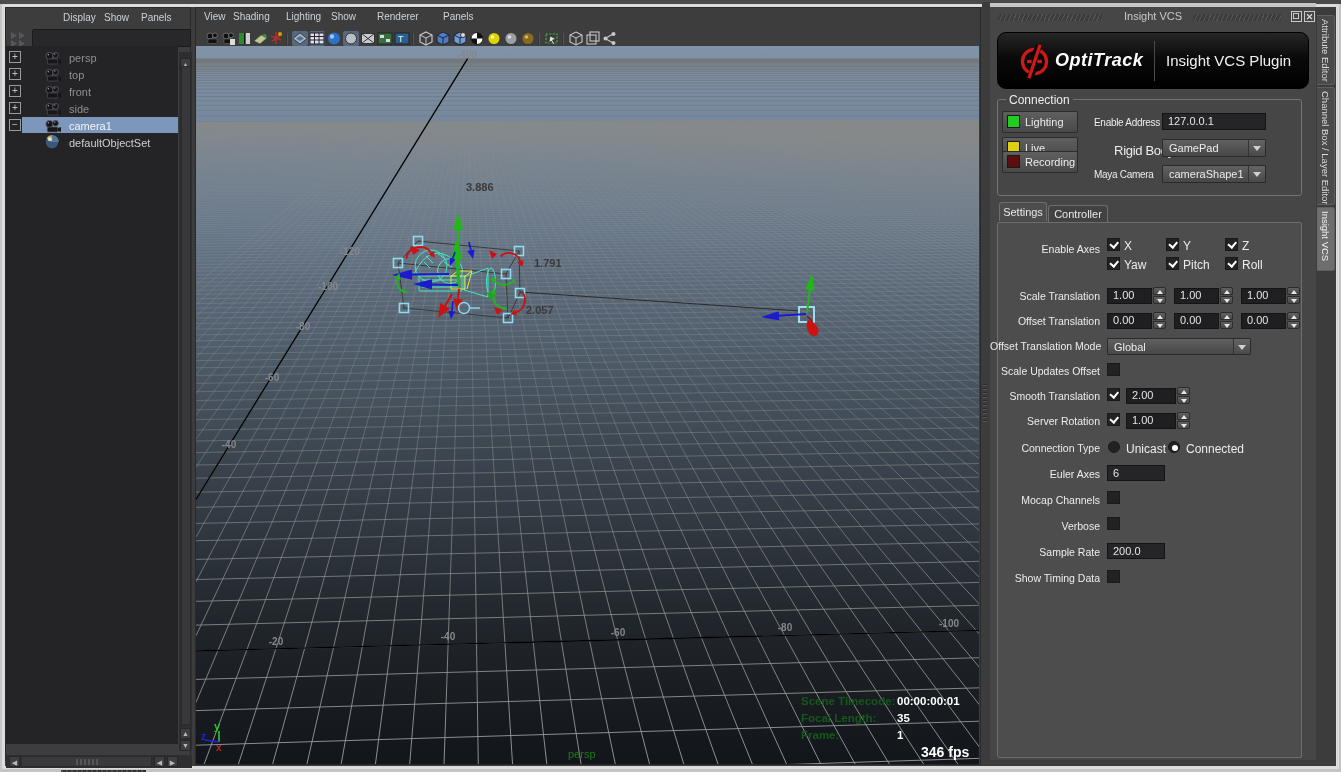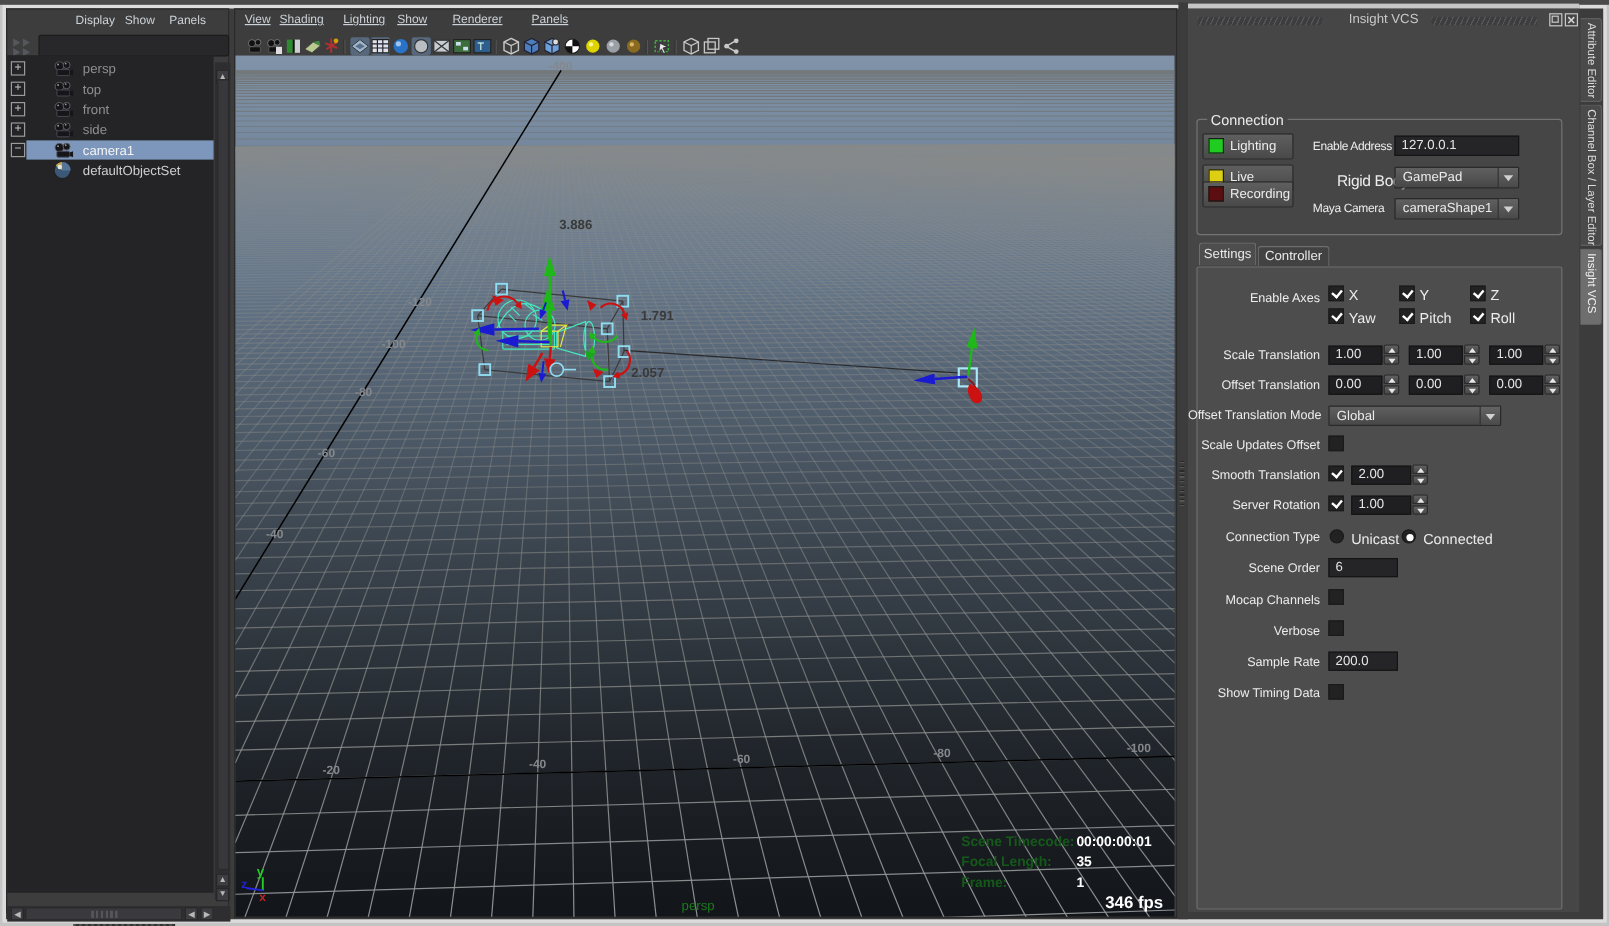--- a/index.html
+++ b/index.html
@@ -23,21 +23,21 @@
 .plusbox { position:absolute; left:3px; top:1px; width:12px; height:12px; border:1px solid #9a9a9a;
   background:#242427; color:#c0c0c0; font-size:10px; line-height:9px; text-align:center; }
 .hscroll { position:absolute; left:0px; top:747px; width:186px; height:13px; background:#2e2e31; }
 .vscroll { position:absolute; left:173px; top:44px; width:13px; height:698px; background:#2e2e31; }
 .sbtn { position:absolute; background:#3e3e42; border:1px solid #27272a; color:#b8b8b8;
   font-size:7px; text-align:center; line-height:10px; }
 
 .vp { position:absolute; left:195px; top:7px; width:786px; height:758px;
   background:#3d3d3d; border:1px solid #2a2a2a; }
 .vp-menu { position:absolute; left:0; top:0; width:100%; height:21px; color:#ccd2d8; font-size:10px; }
-.vp-menu span { position:absolute; top:3px;text-decoration:underline; }
+.vp-menu span { position:absolute; top:3px; }
 .vp-icons { position:absolute; left:0; top:21px; width:100%; height:22px; }
 .vp-view { position:absolute; left:0px; top:38px; width:783px; height:719px; overflow:hidden; }
 .icon { position:absolute; top:2px; width:15px; height:15px; border-radius:2px; }
 
 .rightgap { position:absolute; left:982px; top:2px; width:8px; height:764px; background:#3c3c3c; }
 .ipanel { position:absolute; left:990px; top:2px; width:326px; height:758px; background:#464646; }
 .ititle { position:absolute; left:0; top:8px; width:326px; height:14px; color:#c8c8c8;
   font-size:11px; text-align:center; }
 .hatch { position:absolute; top:12px; height:7px;
   background:repeating-linear-gradient(115deg,#56565a 0 1px,#3d3d3d 1px 4px); }
@@ -846,20 +846,32 @@
 <div class="abs" style="left:983px;top:382px;width:4px;height:40px;background:repeating-linear-gradient(#3c3c3c 0 2px,#2a2a2a 2px 3px,#555 3px 4px)"></div>
 <div class="ipanel">
 <div class="abs" style="left:0;top:1px;width:326px;height:4px;background:#c6c6c6"></div>
 <div class="hatch" style="left:8px;width:104px;top:12px"></div>
 <div class="hatch" style="left:203px;width:88px;top:12px"></div>
 <div class="ititle">Insight VCS</div>
 <div class="abs" style="left:301px;top:9px;width:11px;height:11px;border:1px solid #c8c8c8">
       <div class="abs" style="left:1px;top:1px;width:6px;height:6px;border:1px solid #c8c8c8"></div>
     </div>
 <div class="abs" style="left:314px;top:9px;width:11px;height:11px;border:1px solid #c8c8c8;color:#d8d8d8;font-size:9px;font-weight:bold;line-height:10px;text-align:center">✕</div>
+<div class="optibox">
+<svg class="abs" style="left:17px;top:9px" width="39" height="39" viewBox="0 0 42 42">
+<circle cx="21" cy="21" r="13" fill="none" stroke="#d01818" stroke-width="3.5"></circle>
+<path d="M26 4 L20 16 M22 26 L16 38" stroke="#0a0a0a" stroke-width="7"></path>
+<path d="M27 3 L15 39" stroke="#d01818" stroke-width="3.5"></path>
+<rect x="13" y="19.2" width="5" height="3.6" fill="#d01818"></rect>
+<rect x="24" y="19.2" width="5" height="3.6" fill="#d01818"></rect>
+</svg>
+<div class="abs" style="left:57px;top:17px;color:#fff;font-size:18px;font-weight:bold;font-style:italic;letter-spacing:0.5px">Opti<span style="font-weight:bold">Track</span></div>
+<div class="abs" style="left:156px;top:8px;width:1px;height:40px;background:#4a4a4a"></div>
+<div class="abs" style="left:168px;top:19px;color:#f0f0f0;font-size:15px;white-space:nowrap">Insight VCS Plugin</div>
+</div>
 <div class="congroup">
       <div class="glabel">Connection</div>
 <div class="cbtn" style="top:11px;left:4px">
         <div class="sw" style="background:#1fcc1f"></div>
         <span class="bt">Lighting</span>
       </div>
 <div class="cbtn" style="top:37px;left:4px">
         <div class="sw" style="background:#ddd013"></div>
         <span class="bt">Live</span>
       </div>
@@ -947,21 +959,21 @@
 <div class="spin" style="left:128px;top:190px;width:50px">1.00</div>
 <div class="spinbtns" style="left:179px;top:189px">
         <div class="u"></div>
         <div class="d"></div>
       </div>
 <div class="rlabel" style="left:-8px;top:219px;width:110px">Connection Type</div>
 <div class="radio" style="left:110px;top:218px"></div>
 <div class="abs" style="left:128px;top:219px;color:#ececec;font-size:12px">Unicast</div>
 <div class="radio on" style="left:170px;top:218px"></div>
 <div class="abs" style="left:188px;top:219px;color:#ececec;font-size:12px">Connected</div>
-<div class="rlabel" style="left:-8px;top:245px;width:110px">Scene Order</div>
+<div class="rlabel" style="left:-8px;top:245px;width:110px">Euler Axes</div>
 <div class="dfield" style="left:109px;top:242px;width:58px;height:16px">6</div>
 <div class="rlabel" style="left:-8px;top:271px;width:110px">Mocap Channels</div>
 <div class="chk" style="left:109px;top:268px"></div>
 <div class="rlabel" style="left:-8px;top:297px;width:110px">Verbose</div>
 <div class="chk" style="left:109px;top:294px"></div>
 <div class="rlabel" style="left:-8px;top:323px;width:110px">Sample Rate</div>
 <div class="dfield" style="left:109px;top:320px;width:58px;height:16px">200.0</div>
 <div class="rlabel" style="left:-8px;top:349px;width:110px">Show Timing Data</div>
 <div class="chk" style="left:109px;top:347px"></div>
 </div>

